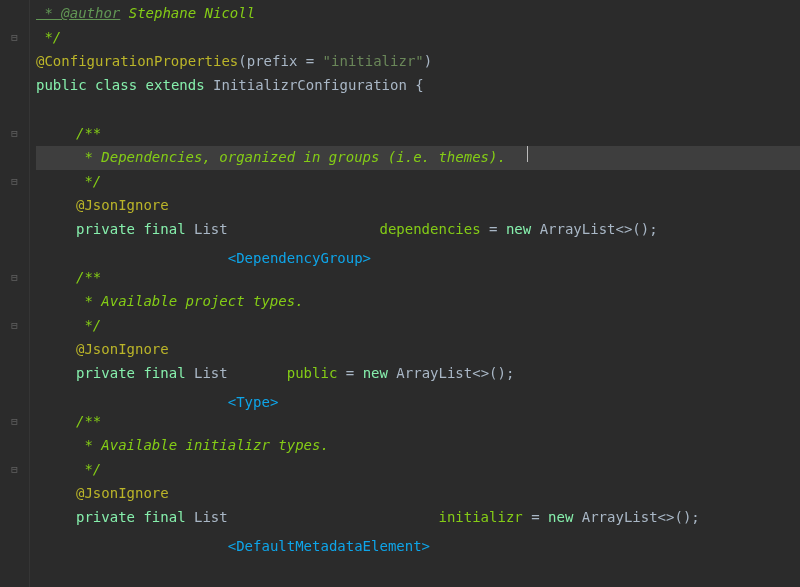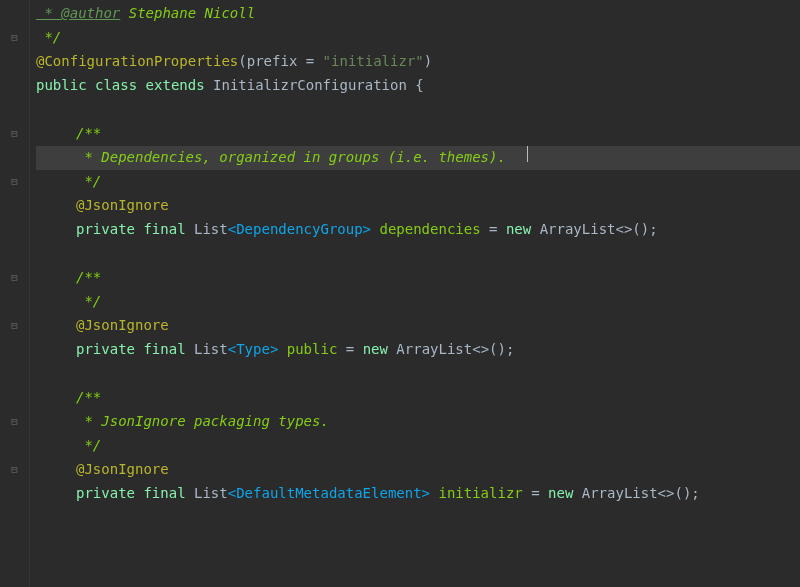--- a/index.html
+++ b/index.html
@@ -46,21 +46,21 @@
     .line.highlighted {
       background: rgba(120, 120, 120, 0.25);
       gap: 20px;
     }
     .comment { color: #84cc16; font-style: italic; }
     .doc-tag { color: #629755; font-style: italic; text-decoration: underline; }
     .annotation { color: #bbb529; }
     .keyword { color: #86efac; }
     .class-name { color: #a9b7c6; }
     .string { color: #6a8759; }
-    .generic { color: #0ea5e9; }
+    .generic { color: #0ea5e9; margin-top: 29px; }
     .field { color: #84cc16; }
     .plain { color: #a9b7c6; }
     .indent1 { padding-left: 0px; }
     .indent2 { padding-left: 40px; }
     .caret {
       display: inline-block;
       width: 1px;
       height: 16px;
       background: #bbbbbb;
       vertical-align: middle;
@@ -102,22 +102,23 @@
   <div class="line indent1"><span class="annotation">@ConfigurationProperties</span><span class="plain">(</span><span class="plain">prefix = </span><span class="string">"initializr"</span><span class="plain">)</span></div>
   <div class="line indent1"><span class="keyword">public </span><span class="keyword">class </span><span class="keyword">extends </span><span class="class-name">InitializrConfiguration {</span></div>
   <div class="line"></div>
   <div class="line indent2"><span class="comment">/**</span></div>
   <div class="line indent2 highlighted"><span class="comment"> * Dependencies, organized in groups (i.e. themes).</span><span class="caret"></span></div>
   <div class="line indent2"><span class="comment"> */</span></div>
   <div class="line indent2"><span class="annotation">@JsonIgnore</span></div>
   <div class="line indent2"><span class="keyword">private </span><span class="keyword">final </span><span class="plain">List</span><span class="generic">&lt;DependencyGroup&gt; </span><span class="field">dependencies</span><span class="plain"> = </span><span class="keyword">new </span><span class="plain">ArrayList&lt;&gt;();</span></div>
   <div class="line"></div>
   <div class="line indent2"><span class="comment">/**</span></div>
+  <div class="line indent2"><span class="comment"> * Available project types.</span></div>
   <div class="line indent2"><span class="comment"> */</span></div>
   <div class="line indent2"><span class="annotation">@JsonIgnore</span></div>
   <div class="line indent2"><span class="keyword">private </span><span class="keyword">final </span><span class="plain">List</span><span class="generic">&lt;Type&gt; </span><span class="field">public</span><span class="plain"> = </span><span class="keyword">new </span><span class="plain">ArrayList&lt;&gt;();</span></div>
   <div class="line"></div>
   <div class="line indent2"><span class="comment">/**</span></div>
-  <div class="line indent2"><span class="comment"> * JsonIgnore packaging types.</span></div>
+  <div class="line indent2"><span class="comment"> * Available initializr types.</span></div>
   <div class="line indent2"><span class="comment"> */</span></div>
   <div class="line indent2"><span class="annotation">@JsonIgnore</span></div>
   <div class="line indent2"><span class="keyword">private </span><span class="keyword">final </span><span class="plain">List</span><span class="generic">&lt;DefaultMetadataElement&gt; </span><span class="field">initializr</span><span class="plain"> = </span><span class="keyword">new </span><span class="plain">ArrayList&lt;&gt;();</span></div>
 </div>
 
 </body></html>

